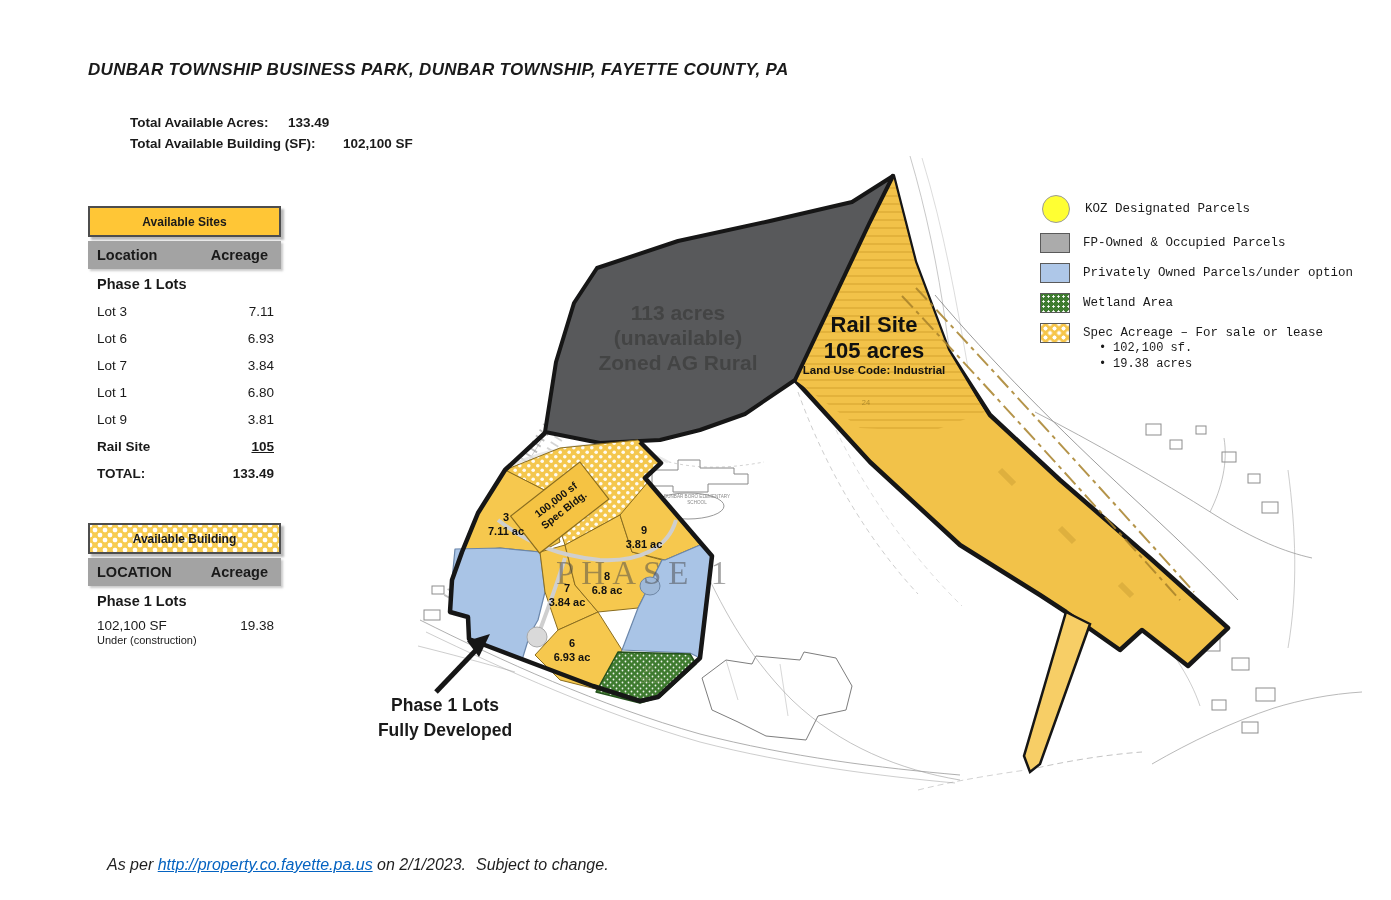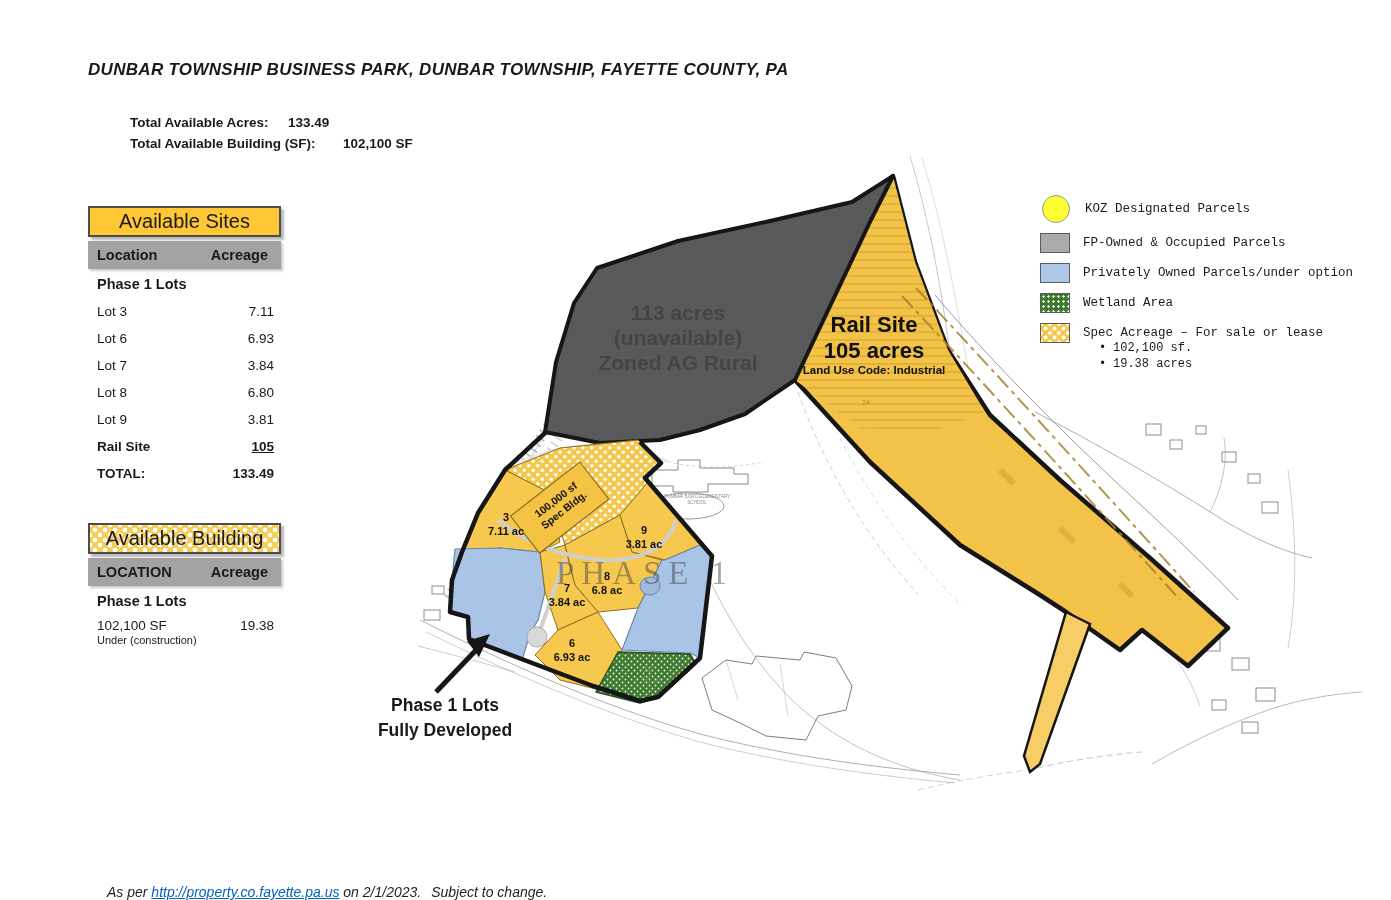--- a/index.html
+++ b/index.html
@@ -11,21 +11,21 @@
   .title{left:88px;top:60px;font-size:17px;font-weight:bold;letter-spacing:.3px;white-space:nowrap;font-style:italic;}
   .summary{left:130px;top:112px;font-size:13.5px;font-weight:bold;line-height:21px;}
   .summary .lbl1{display:inline-block;width:158px;}
   .summary .lbl2{display:inline-block;width:213px;}
 
   
   .tbl{left:88px;width:193px;}
   .tbl-sites{top:206px;}
   .tbl-bldg{top:523px;}
   .tband{height:27px;border:2px solid #4d4d4d;background:#FFC636;display:flex;align-items:center;
-         justify-content:center;font-weight:normal;font-size:20px;box-shadow:3px 3px 2px rgba(130,130,130,.55);}
+         justify-content:center;font-weight:bold;font-size:12px;box-shadow:3px 3px 2px rgba(130,130,130,.55);}
   .checkerbg{background-color:#F7CC52;
       background-image:radial-gradient(circle,#fff 2px,rgba(255,255,255,0) 2.7px),
                        radial-gradient(circle,#fff 2px,rgba(255,255,255,0) 2.7px);
       background-size:10px 10px;background-position:0 0,5px 5px;}
   .thead{margin-top:4px;height:28px;background:#a3a3a3;display:flex;align-items:center;
          justify-content:space-between;font-weight:bold;font-size:14.5px;padding:0 13px 0 9px;
          box-shadow:2px 2px 2px rgba(150,150,150,.5);}
   .trow{display:flex;justify-content:space-between;align-items:center;height:27px;
         font-size:13.5px;padding:0 7px 0 9px;}
   .trow.group{font-weight:bold;font-size:14.5px;height:29px;}
@@ -48,21 +48,21 @@
   .sw-spec{background-color:#F6C54A;
       background-image:radial-gradient(circle,#fff 1.8px,rgba(255,255,255,0) 2.3px),
                        radial-gradient(circle,#fff 1.8px,rgba(255,255,255,0) 2.3px);
       background-size:9px 9px;background-position:0 0,4.5px 4.5px;}
   .lbullets{margin-left:59px;font-size:12px;line-height:15.5px;margin-top:-4px;}
   .lbullets .dot{display:inline-block;width:14px;}
 
   
   .annot{left:368px;top:693px;width:154px;text-align:center;font-weight:bold;
          font-size:17.5px;line-height:1.42;}
-  .footer{left:107px;top:856px;font-size:14px;font-style:italic;color:#1f1f1f;margin-top:28px;}
+  .footer{left:107px;top:856px;font-size:16px;font-style:italic;color:#1f1f1f;}
   .footer a{color:#0563C1;text-decoration:underline;font-style:italic;cursor:pointer;}
   .footer .gap{margin-left:10px;}
 
   svg text{font-family:"Liberation Sans",sans-serif;}
   svg .serif{font-family:"Liberation Serif",serif;}
 </style>
 </head>
 <body>
 
 <div class="page">
@@ -243,21 +243,21 @@
     </div>
     <div class="trow">
       <span>Lot 6</span>
       <span>6.93</span>
     </div>
     <div class="trow">
       <span>Lot 7</span>
       <span>3.84</span>
     </div>
     <div class="trow">
-      <span>Lot 8</span>
+      <span>Lot 1</span>
       <span>6.80</span>
     </div>
     <div class="trow">
       <span>Lot 9</span>
       <span>3.81</span>
     </div>
     <div class="trow b">
       <span>Rail Site</span>
       <span class="u">105</span>
     </div>

